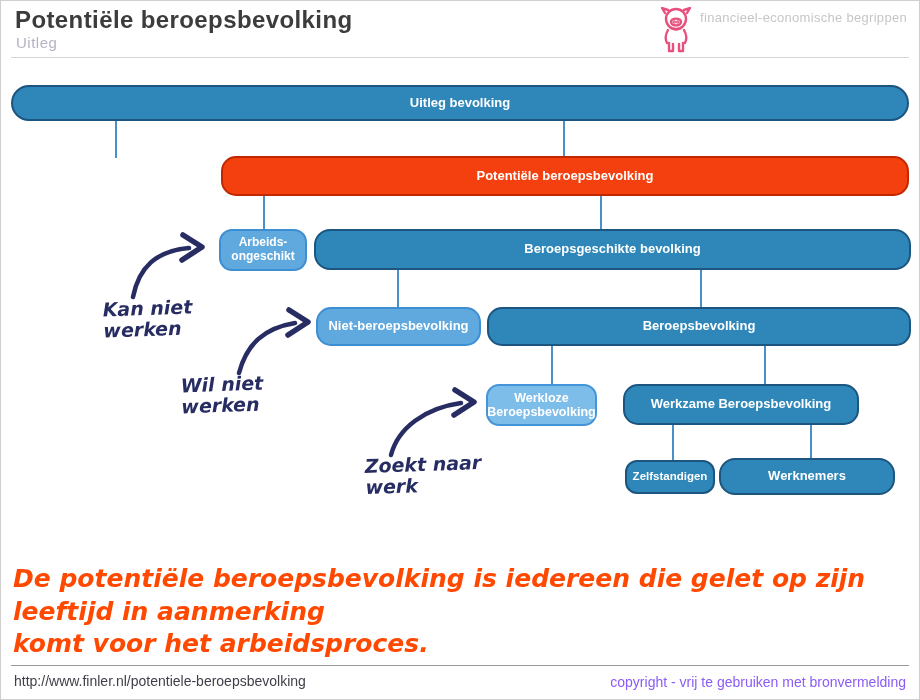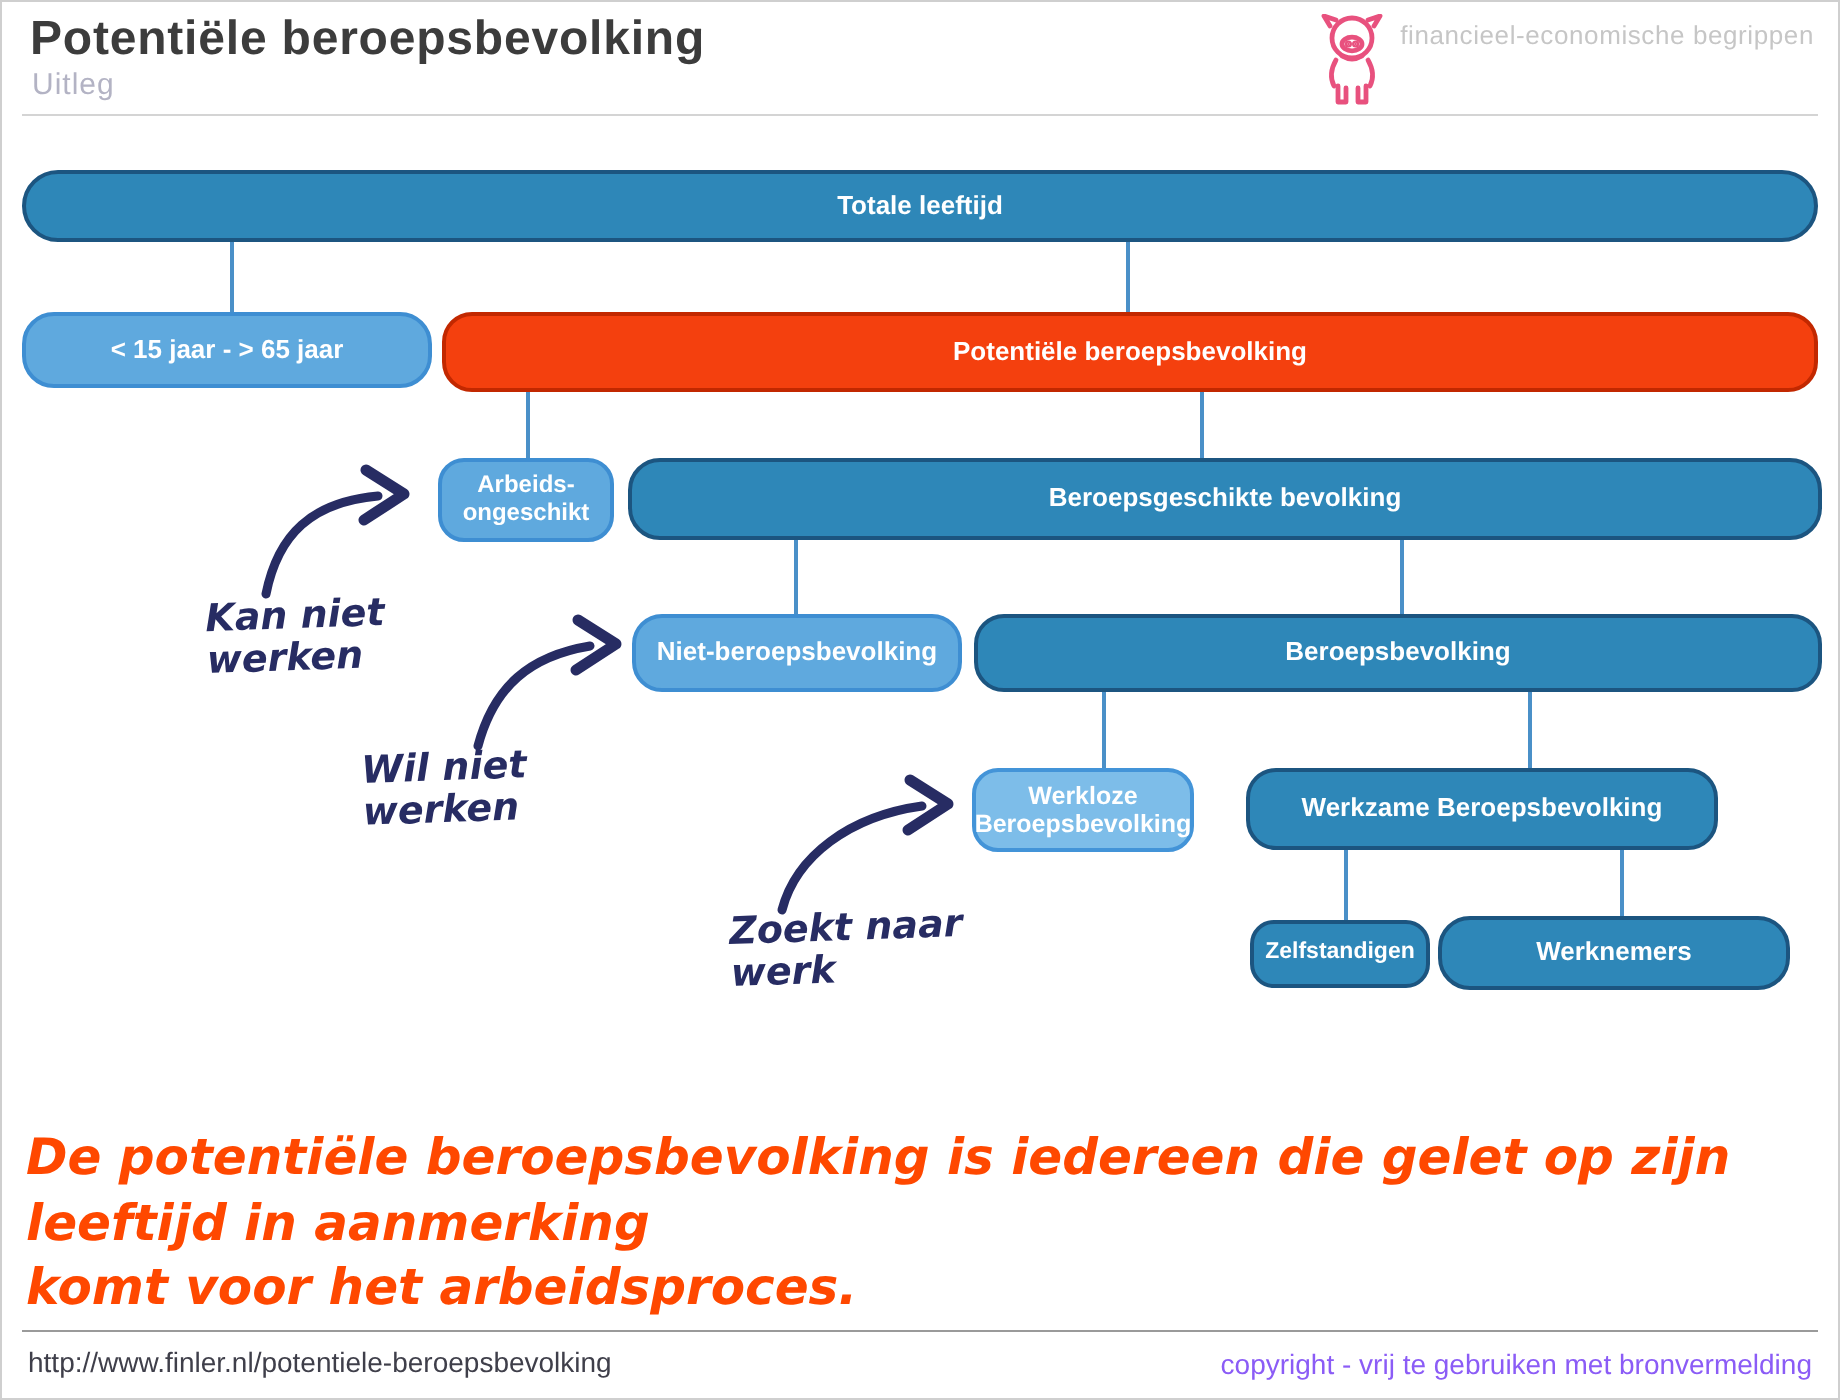--- a/index.html
+++ b/index.html
@@ -99,23 +99,22 @@
         <path d="M238,372 C246,342 264,327 294,322" stroke-width="4.5"></path>
         <path d="M288,309 L307,321 L287,334" stroke-width="5.5"></path>
       </g>
       <g>
         <path d="M390,454 C397,427 424,407 460,402" stroke-width="4.5"></path>
         <path d="M454,389 L473,401 L453,414" stroke-width="5.5"></path>
       </g>
     </g>
   </svg>
 
-  <div class="node node-dark" style="left:10px;top:84px;width:898px;height:36px;border-radius:18px;">Totale leeftijd</div>
+  <div class="node node-dark" style="left:10px;top:84px;width:898px;height:36px;border-radius:18px;">Uitleg bevolking</div>
 
-  <div class="node node-light" style="left:10px;top:155px;width:205px;height:38px;border-radius:16px;">&lt; 15 jaar - &gt; 65 jaar</div>
 
   <div class="node node-red" style="left:220px;top:155px;width:688px;height:40px;border-radius:15px;">Potentiële beroepsbevolking</div>
 
   <div class="node node-light" style="left:218px;top:228px;width:88px;height:42px;border-radius:13px;font-size:12px;">Arbeids-
 ongeschikt</div>
 
   <div class="node node-dark" style="left:313px;top:228px;width:597px;height:41px;border-radius:16px;">Beroepsgeschikte bevolking</div>
 
   <div class="node node-light" style="left:315px;top:306px;width:165px;height:39px;border-radius:15px;text-align:center;">Niet-beroepsbevolking</div>
 

